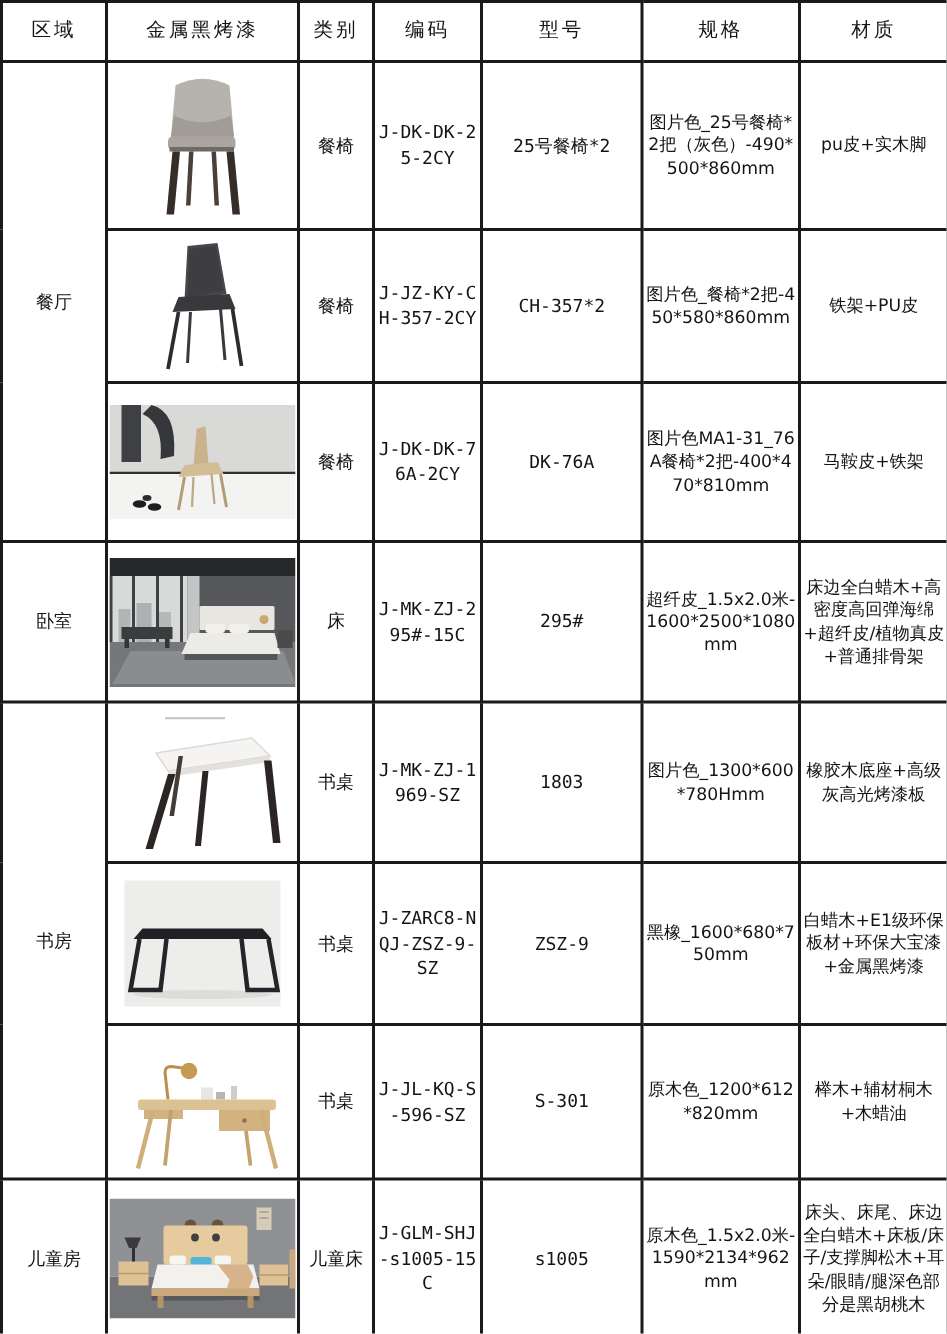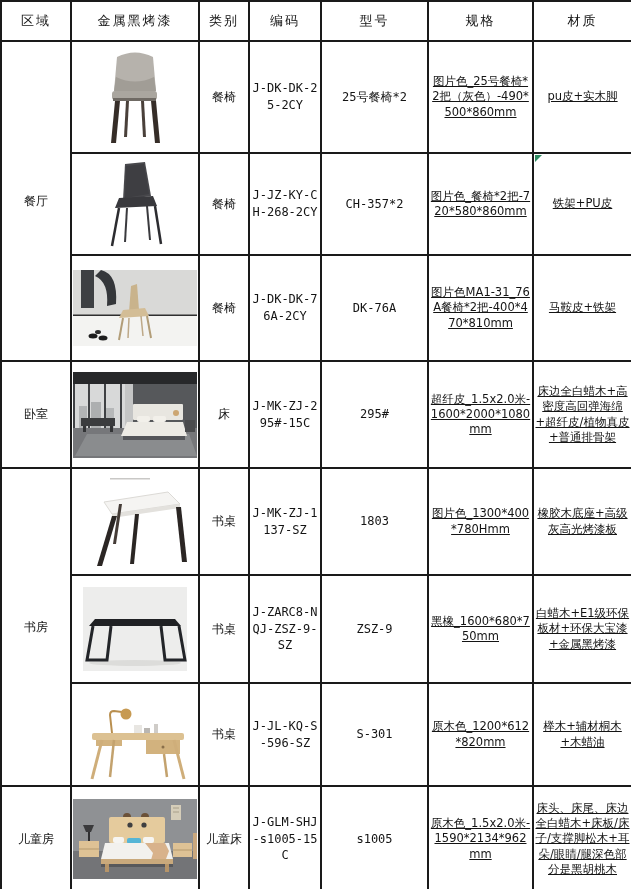--- a/index.html
+++ b/index.html
@@ -11,24 +11,24 @@
   .sheet th,.sheet td{
     border:2px solid #1a1a1a;
     text-align:center;vertical-align:middle;
     padding:2px 1px;
     font-size:12px;line-height:1.38;
     word-break:break-all;overflow:hidden;
     font-weight:normal;
   }
   .sheet th{font-size:13px;letter-spacing:2px;height:34px;}
   td.code,td.model{font-family:"DejaVu Sans Mono","DejaVu Sans",monospace;}
-  td.spec,td.material{font-size:11.5px;line-height:1.32;text-decoration:underline;}
+  td.spec,td.material{font-size:11.5px;line-height:1.32;}
   td.imgcell{padding:0;}
   .imgwrap{display:flex;align-items:center;justify-content:center;width:100%;height:100%;}
-  td.material{position:relative;}
+  td.material{position:relative;border-radius:23px;}
   .corner-marker{
     position:absolute;top:1px;left:1px;width:0;height:0;
     border-top:7px solid #2e8b62;border-right:7px solid transparent;
   }
   tr.r1{height:112px}tr.r2{height:102px}tr.r3{height:106px}tr.r4{height:107px}
   tr.r5{height:107px}tr.r6{height:108px}tr.r7{height:103px}tr.r8{height:106px}
 </style>
 </head>
 <body>
 
@@ -86,23 +86,23 @@
             <polygon points="47,10 65,8 70,38 46,42" fill="#3e3e42"></polygon>
             <polygon points="40,42 74,40 78,50 36,52" fill="#39393d"></polygon>
             <line x1="40" y1="52" x2="33" y2="90" stroke="#2c2c30" stroke-width="2.5"></line>
             <line x1="76" y1="50" x2="82" y2="88" stroke="#2c2c30" stroke-width="2.5"></line>
             <line x1="48" y1="52" x2="46" y2="86" stroke="#3a3a3e" stroke-width="2"></line>
             <line x1="68" y1="50" x2="71" y2="84" stroke="#3a3a3e" stroke-width="2"></line>
           </svg>
         </div>
       </td>
       <td>餐椅</td>
-      <td class="code">J-JZ-KY-CH-268-2CY</td>
+      <td class="code">J-JZ-KY-CH-357-2CY</td>
       <td class="model">CH-357*2</td>
-      <td class="spec">图片色_餐椅*2把-720*580*860mm</td>
+      <td class="spec">图片色_餐椅*2把-450*580*860mm</td>
       <td class="material">
         <span class="corner-marker"></span>
         <span>铁架+PU皮</span>
       </td>
     </tr>
 
     <tr class="r3">
       <td class="imgcell">
         <div class="imgwrap">
           <svg width="124" height="76" viewBox="0 0 124 76">
@@ -157,43 +157,43 @@
             <rect x="80" y="44" width="13" height="6" rx="2" fill="#f2f0ea"></rect>
             <polygon points="54,50 110,50 114,64 48,64" fill="#edebe5"></polygon>
             <polygon points="50,64 112,64 112,68 50,68" fill="#55565a"></polygon>
             <rect x="112" y="48" width="10" height="12" fill="#4a4b4d"></rect>
           </svg>
         </div>
       </td>
       <td>床</td>
       <td class="code">J-MK-ZJ-295#-15C</td>
       <td class="model">295#</td>
-      <td class="spec">超纤皮_1.5x2.0米-1600*2000*1080mm</td>
+      <td class="spec">超纤皮_1.5x2.0米-1600*2500*1080mm</td>
       <td class="material">床边全白蜡木+高密度高回弹海绵+超纤皮/植物真皮+普通排骨架</td>
     </tr>
 
     <tr class="r5">
       <td rowspan="3">书房</td>
       <td class="imgcell">
         <div class="imgwrap">
           <svg width="118" height="100" viewBox="0 0 118 100">
             <rect x="34" y="6" width="40" height="1.5" fill="#c9c8c6"></rect>
             <polygon points="28,30 92,20 104,32 36,42" fill="#f5f4f2" stroke="#dcdad6" stroke-width="1"></polygon>
             <polygon points="36,42 104,32 104,36 36,46" fill="#e3e1dd"></polygon>
             <polygon points="36,44 41,44 26,94 21,94" fill="#2b2624"></polygon>
             <polygon points="100,35 105,35 111,90 106,90" fill="#2b2624"></polygon>
             <polygon points="59,42 63,42 58,92 54,92" fill="#2b2624"></polygon>
             <polygon points="43,32 46,32 40,72 37,72" fill="#453c37"></polygon>
           </svg>
         </div>
       </td>
       <td>书桌</td>
-      <td class="code">J-MK-ZJ-1137-SZ</td>
+      <td class="code">J-MK-ZJ-1969-SZ</td>
       <td class="model">1803</td>
-      <td class="spec">图片色_1300*400*780Hmm</td>
+      <td class="spec">图片色_1300*600*780Hmm</td>
       <td class="material">橡胶木底座+高级灰高光烤漆板</td>
     </tr>
 
     <tr class="r6">
       <td class="imgcell">
         <div class="imgwrap">
           <svg width="124" height="96" viewBox="0 0 124 96">
             <rect x="10" y="6" width="104" height="84" fill="#ededec"></rect>
             <ellipse cx="62" cy="82" rx="46" ry="3" fill="#dcdcda"></ellipse>
             <polygon points="22,38 102,38 108,45 16,45" fill="#202124"></polygon>

